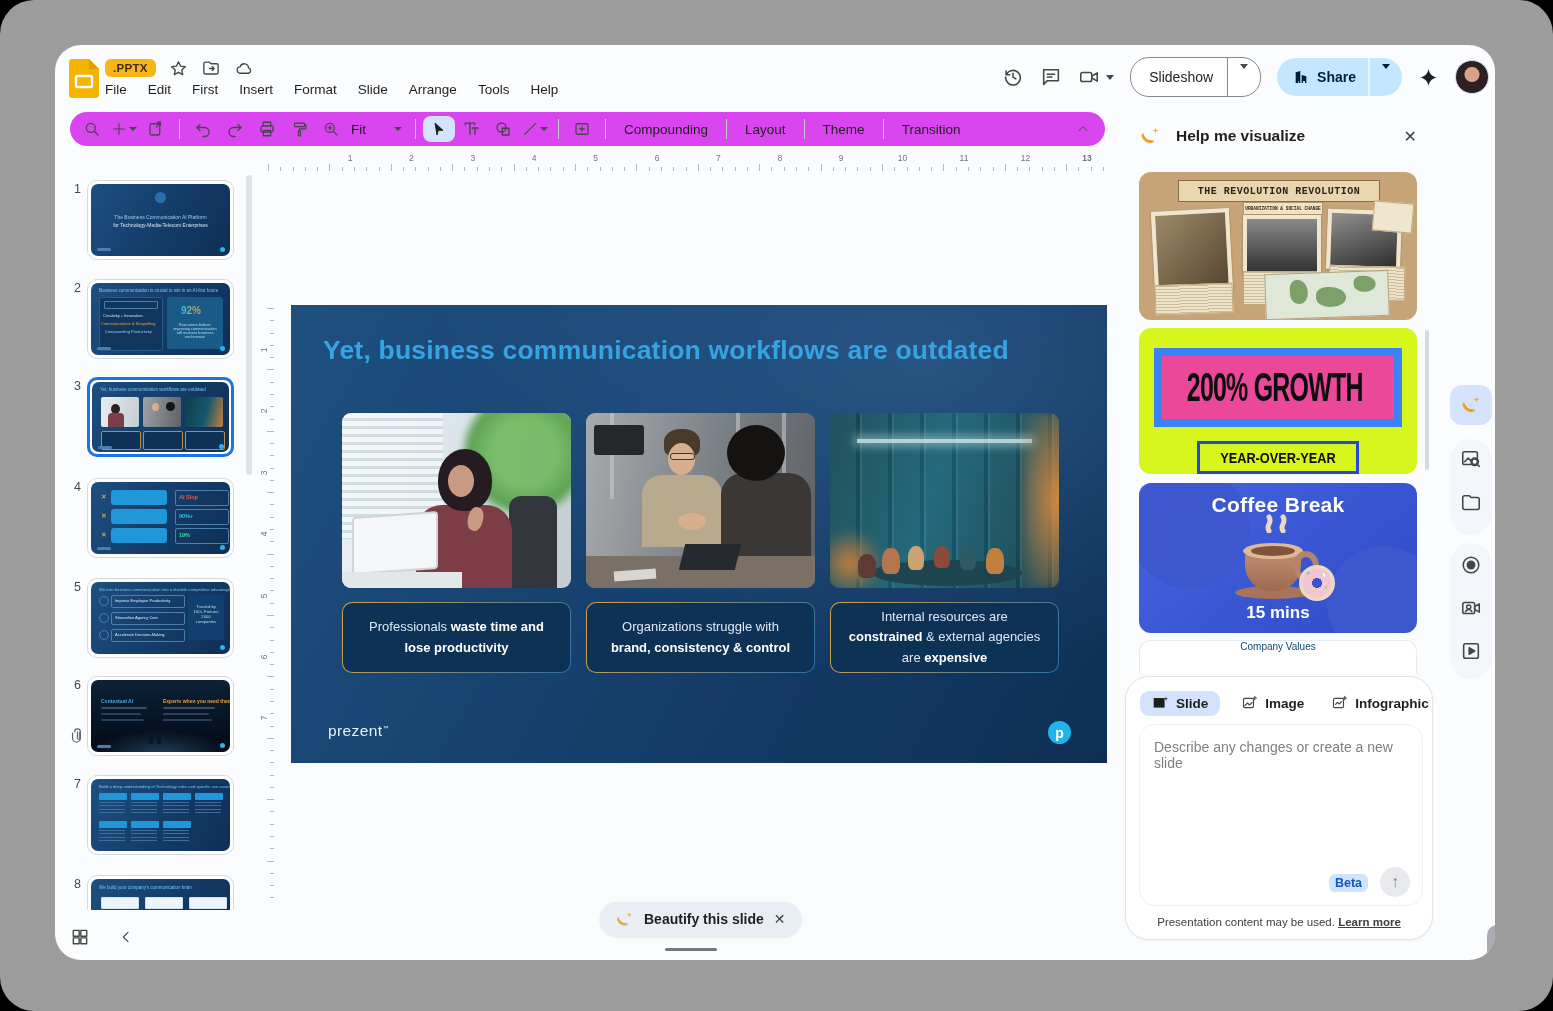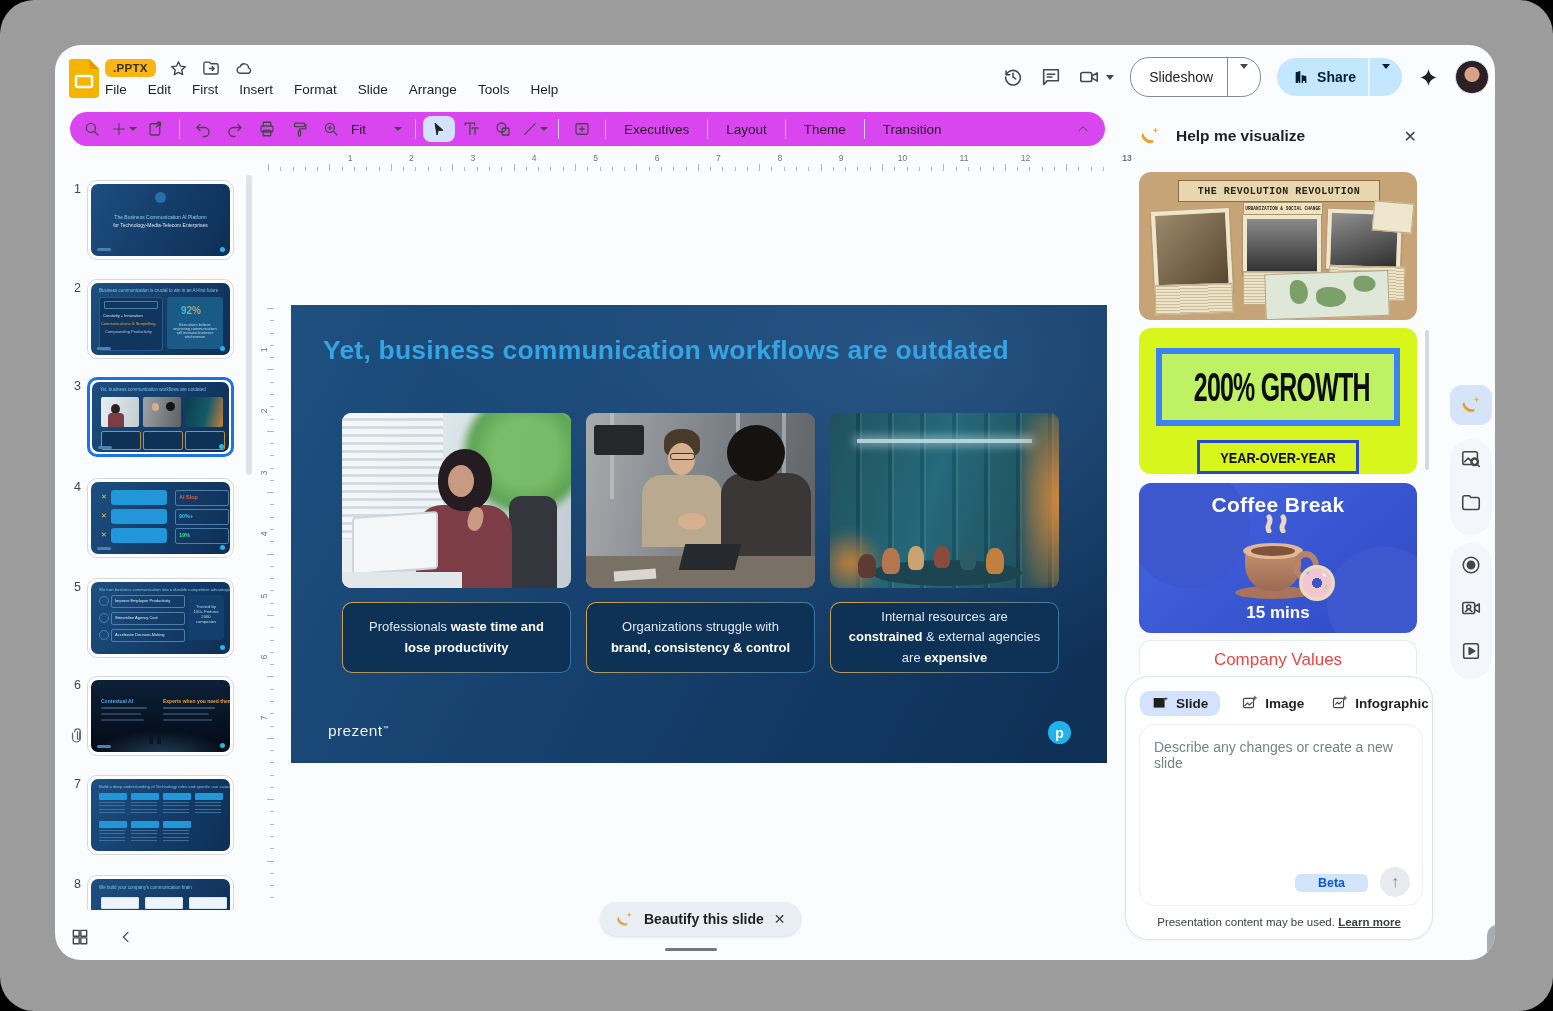--- a/index.html
+++ b/index.html
@@ -116,48 +116,48 @@
   .panel-head .x{margin-left:auto;font-size:16px;color:#3c4043;}
   .card{left:1084px;width:278px;border-radius:12px;overflow:hidden;}
   .indust{top:127px;height:148px;background:#c6a478;}
   .indust .plate{position:absolute;left:39px;top:8px;width:200px;height:20px;background:#e8d6b0;border:1px solid #8a6b42;display:flex;align-items:center;justify-content:center;font-family:"Liberation Mono","DejaVu Sans Mono",monospace;font-size:10px;font-weight:700;color:#2e2317;letter-spacing:.5px;white-space:nowrap;}
   .ph{position:absolute;border:4px solid #efe6cf;box-shadow:0 1px 2px rgba(60,40,10,.4);}
   .paperp{position:absolute;background:#f0e4c6 repeating-linear-gradient(180deg,rgba(90,70,40,.25) 0 1px,transparent 1px 3px);border:1px solid #c0ab80;}
   .subplate{position:absolute;left:104px;top:30px;width:78px;height:11px;background:#efe3c4;border:1px solid #b09a6c;font-family:"Liberation Mono","DejaVu Sans Mono",monospace;font-size:4.5px;font-weight:700;color:#33281a;display:flex;align-items:center;justify-content:center;white-space:nowrap;overflow:hidden;}
   .map{position:absolute;right:28px;bottom:2px;width:122px;height:44px;background:#dfe7d9;border:1px solid #b3a383;transform:rotate(-2deg);}
   .map i{position:absolute;background:#7da06b;border-radius:40% 60% 50% 50%;}
   .growth{top:283px;height:146px;background:#d7f71c;display:flex;flex-direction:column;align-items:center;}
-  .gbox{position:relative;margin-top:20px;width:232px;height:66px;border:6px solid #3b82f6;display:flex;align-items:center;justify-content:flex-end;background:#bef264;}
+  .gbox{position:relative;margin-top:20px;width:232px;height:66px;border:8px solid #3b82f6;display:flex;align-items:center;justify-content:flex-start;background:#ec4899;}
   .gbox:before{content:"";position:absolute;inset:-3px;border:3px solid #2947d6;transform:translate(6px,6px);z-index:-1;}
   .gtxt{font-size:32px;font-weight:900;color:#0d0d0d;transform:scaleX(.78) scaleY(1.25);letter-spacing:-1px;white-space:nowrap;}
   .gbox2{position:relative;margin-top:14px;width:156px;height:28px;border:3px solid #2947d6;display:flex;align-items:center;justify-content:center;background:#d7f71c;}
   .gbox2:before{content:"";position:absolute;inset:-3px;border:3px solid #2947d6;transform:translate(4px,4px);z-index:-1;}
   .gtxt2{font-size:15px;font-weight:900;color:#0d0d0d;transform:scaleX(.85);white-space:nowrap;}
   .coffee{top:438px;height:150px;background:radial-gradient(circle at 18% 30%,#3d57cf 0 60px,transparent 61px),radial-gradient(circle at 88% 80%,#3d57cf 0 56px,transparent 57px),linear-gradient(140deg,#4566e0,#2f49c5);color:#fff;text-align:center;}
   .coffee .ct{margin-top:10px;font-size:21px;font-weight:800;letter-spacing:.3px;}
   .coffee .cd{position:absolute;left:0;right:0;bottom:10px;font-size:17px;font-weight:800;}
   .cup{position:absolute;left:92px;top:42px;width:96px;height:74px;}
   .saucer{position:absolute;left:4px;bottom:0;width:76px;height:13px;background:#a9735c;border-radius:50%;}
   .cbody{position:absolute;left:14px;bottom:8px;width:56px;height:40px;background:linear-gradient(180deg,#c28f6f,#9c6a52);border-radius:6px 6px 26px 26px;}
   .crim{position:absolute;left:12px;bottom:40px;width:60px;height:16px;background:#e2b896;border-radius:50%;}
   .ccoffee{position:absolute;left:20px;bottom:43px;width:44px;height:10px;background:#80543c;border-radius:50%;}
   .chandle{position:absolute;left:62px;bottom:18px;width:14px;height:18px;border:6px solid #b5826b;border-radius:50%;}
   .donut{position:absolute;right:-8px;bottom:-2px;width:36px;height:36px;border-radius:50%;background:radial-gradient(circle,#3a54ce 0 5px,#f2c5d2 5px 14px,#ecd9c2 15px);}
   .spr{position:absolute;width:2px;height:4px;border-radius:1px;}
-  .cvalues{top:595px;height:34px;background:#fff;border:1px solid #e7eaee;border-bottom:none;border-radius:12px 12px 0 0;display:flex;justify-content:center;padding-top:9px;box-sizing:border-box;font-size:17px;color:#ef4444;}
+  .cvalues{top:595px;height:34px;background:#fff;border:1px solid #e7eaee;border-bottom:none;border-radius:12px 12px 0 0;display:flex;justify-content:center;box-sizing:border-box;font-size:10px;color:#0c4a6e;}
   .pn-scroll{left:1370px;top:285px;width:4px;height:140px;background:#d6dade;border-radius:2px;}
 
   .input-card{left:1070px;top:631px;width:308px;height:264px;background:#fff;border:1px solid #e0e4e9;border-radius:24px;box-sizing:border-box;box-shadow:0 1px 3px rgba(0,0,0,.05);}
   .tabs{position:absolute;left:14px;top:13px;display:flex;align-items:center;gap:15px;}
   .tab{display:flex;align-items:center;gap:7px;font-size:13.5px;font-weight:600;color:#1f1f1f;padding:5px 6px;border-radius:9px;}
   .tab.sel{background:#d3e3fd;padding:5px 12px;}
   .ta-wrap{position:absolute;left:13px;top:47px;width:282px;height:180px;background:#fff;border:1px solid #eef1f5;border-radius:16px;}
   .ta-wrap textarea{width:100%;height:92px;border:none;outline:none;resize:none;background:transparent;padding:14px 14px 0;box-sizing:border-box;font-family:inherit;font-size:14px;color:#1f1f1f;}
   .ta-wrap textarea::placeholder{color:#7a8086;}
-  .beta{position:absolute;right:54px;bottom:13px;background:#d2e3fc;color:#0b57d0;font-size:12.5px;font-weight:700;padding:2px 23px;border-radius:6px;}
+  .beta{position:absolute;right:54px;bottom:13px;background:#d2e3fc;color:#0b57d0;font-size:12.5px;font-weight:700;padding:2px 6px;border-radius:6px;}
   .send{position:absolute;right:12px;bottom:8px;width:30px;height:30px;border-radius:50%;background:#e8eaed;color:#82868b;font-size:16px;display:flex;align-items:center;justify-content:center;font-weight:700;}
   .disclaimer{position:absolute;left:0;right:0;bottom:11px;text-align:center;font-size:11.5px;color:#3c4043;}
   .disclaimer b{text-decoration:underline;}
 
   
   .rail-pill{left:1395px;width:42px;background:#f3f6fb;border-radius:21px;}
   .rail-btn{left:1395px;width:42px;height:40px;border-radius:12px;display:flex;align-items:center;justify-content:center;}
   .rail-btn.sel{background:#d5e3fb;}
   .rail-ic{left:1404px;width:24px;height:24px;display:flex;align-items:center;justify-content:center;}
   .grip{left:1432px;top:880px;width:22px;height:36px;background:#8f9297;border-radius:10px 0 0 10px;opacity:.75;}
@@ -318,21 +318,21 @@
           <span class="mini-caret"></span>
         </span>
     <span class="vr"></span>
     <span class="tool">
           <svg class="ic" width="18" height="18" viewBox="0 0 24 24">
             <rect x="4" y="5" width="16" height="14" rx="2"></rect>
             <path d="M12 9v6M9 12h6"></path>
           </svg>
         </span>
     <span class="vr"></span>
-    <span class="tbtxt">Executives</span>
+    <span class="tbtxt">Compounding</span>
     <span class="vr"></span>
     <span class="tbtxt">Layout</span>
     <span class="vr"></span>
     <span class="tbtxt">Theme</span>
     <span class="vr"></span>
     <span class="tbtxt">Transition</span>
     <span class="tool" style="margin-left:auto">
           <svg class="ic" width="14" height="14" viewBox="0 0 24 24">
             <path d="M5 15l7-7 7 7"></path>
           </svg>
@@ -558,21 +558,21 @@
         <b style="left: 204.8px;">3</b>
         <b style="left: 266.2px;">4</b>
         <b style="left: 327.6px;">5</b>
         <b style="left: 389px;">6</b>
         <b style="left: 450.4px;">7</b>
         <b style="left: 511.8px;">8</b>
         <b style="left: 573.2px;">9</b>
         <b style="left: 634.6px;">10</b>
         <b style="left: 696px;">11</b>
         <b style="left: 757.4px;">12</b>
-        <b style="left: 859px; font-weight: bold;">13</b>
+        <b style="left: 819px; font-weight: bold;">13</b>
       </div>
   <div class="abs v-ruler" id="vruler">
         <i style="top: 135px; width: 7px;"></i>
         <i style="top: 147.28px; width: 4px;"></i>
         <i style="top: 159.56px; width: 4px;"></i>
         <i style="top: 171.84px; width: 4px;"></i>
         <i style="top: 184.12px; width: 4px;"></i>
         <i style="top: 196.4px; width: 7px;"></i>
         <i style="top: 208.68px; width: 4px;"></i>
         <i style="top: 220.96px; width: 4px;"></i>

